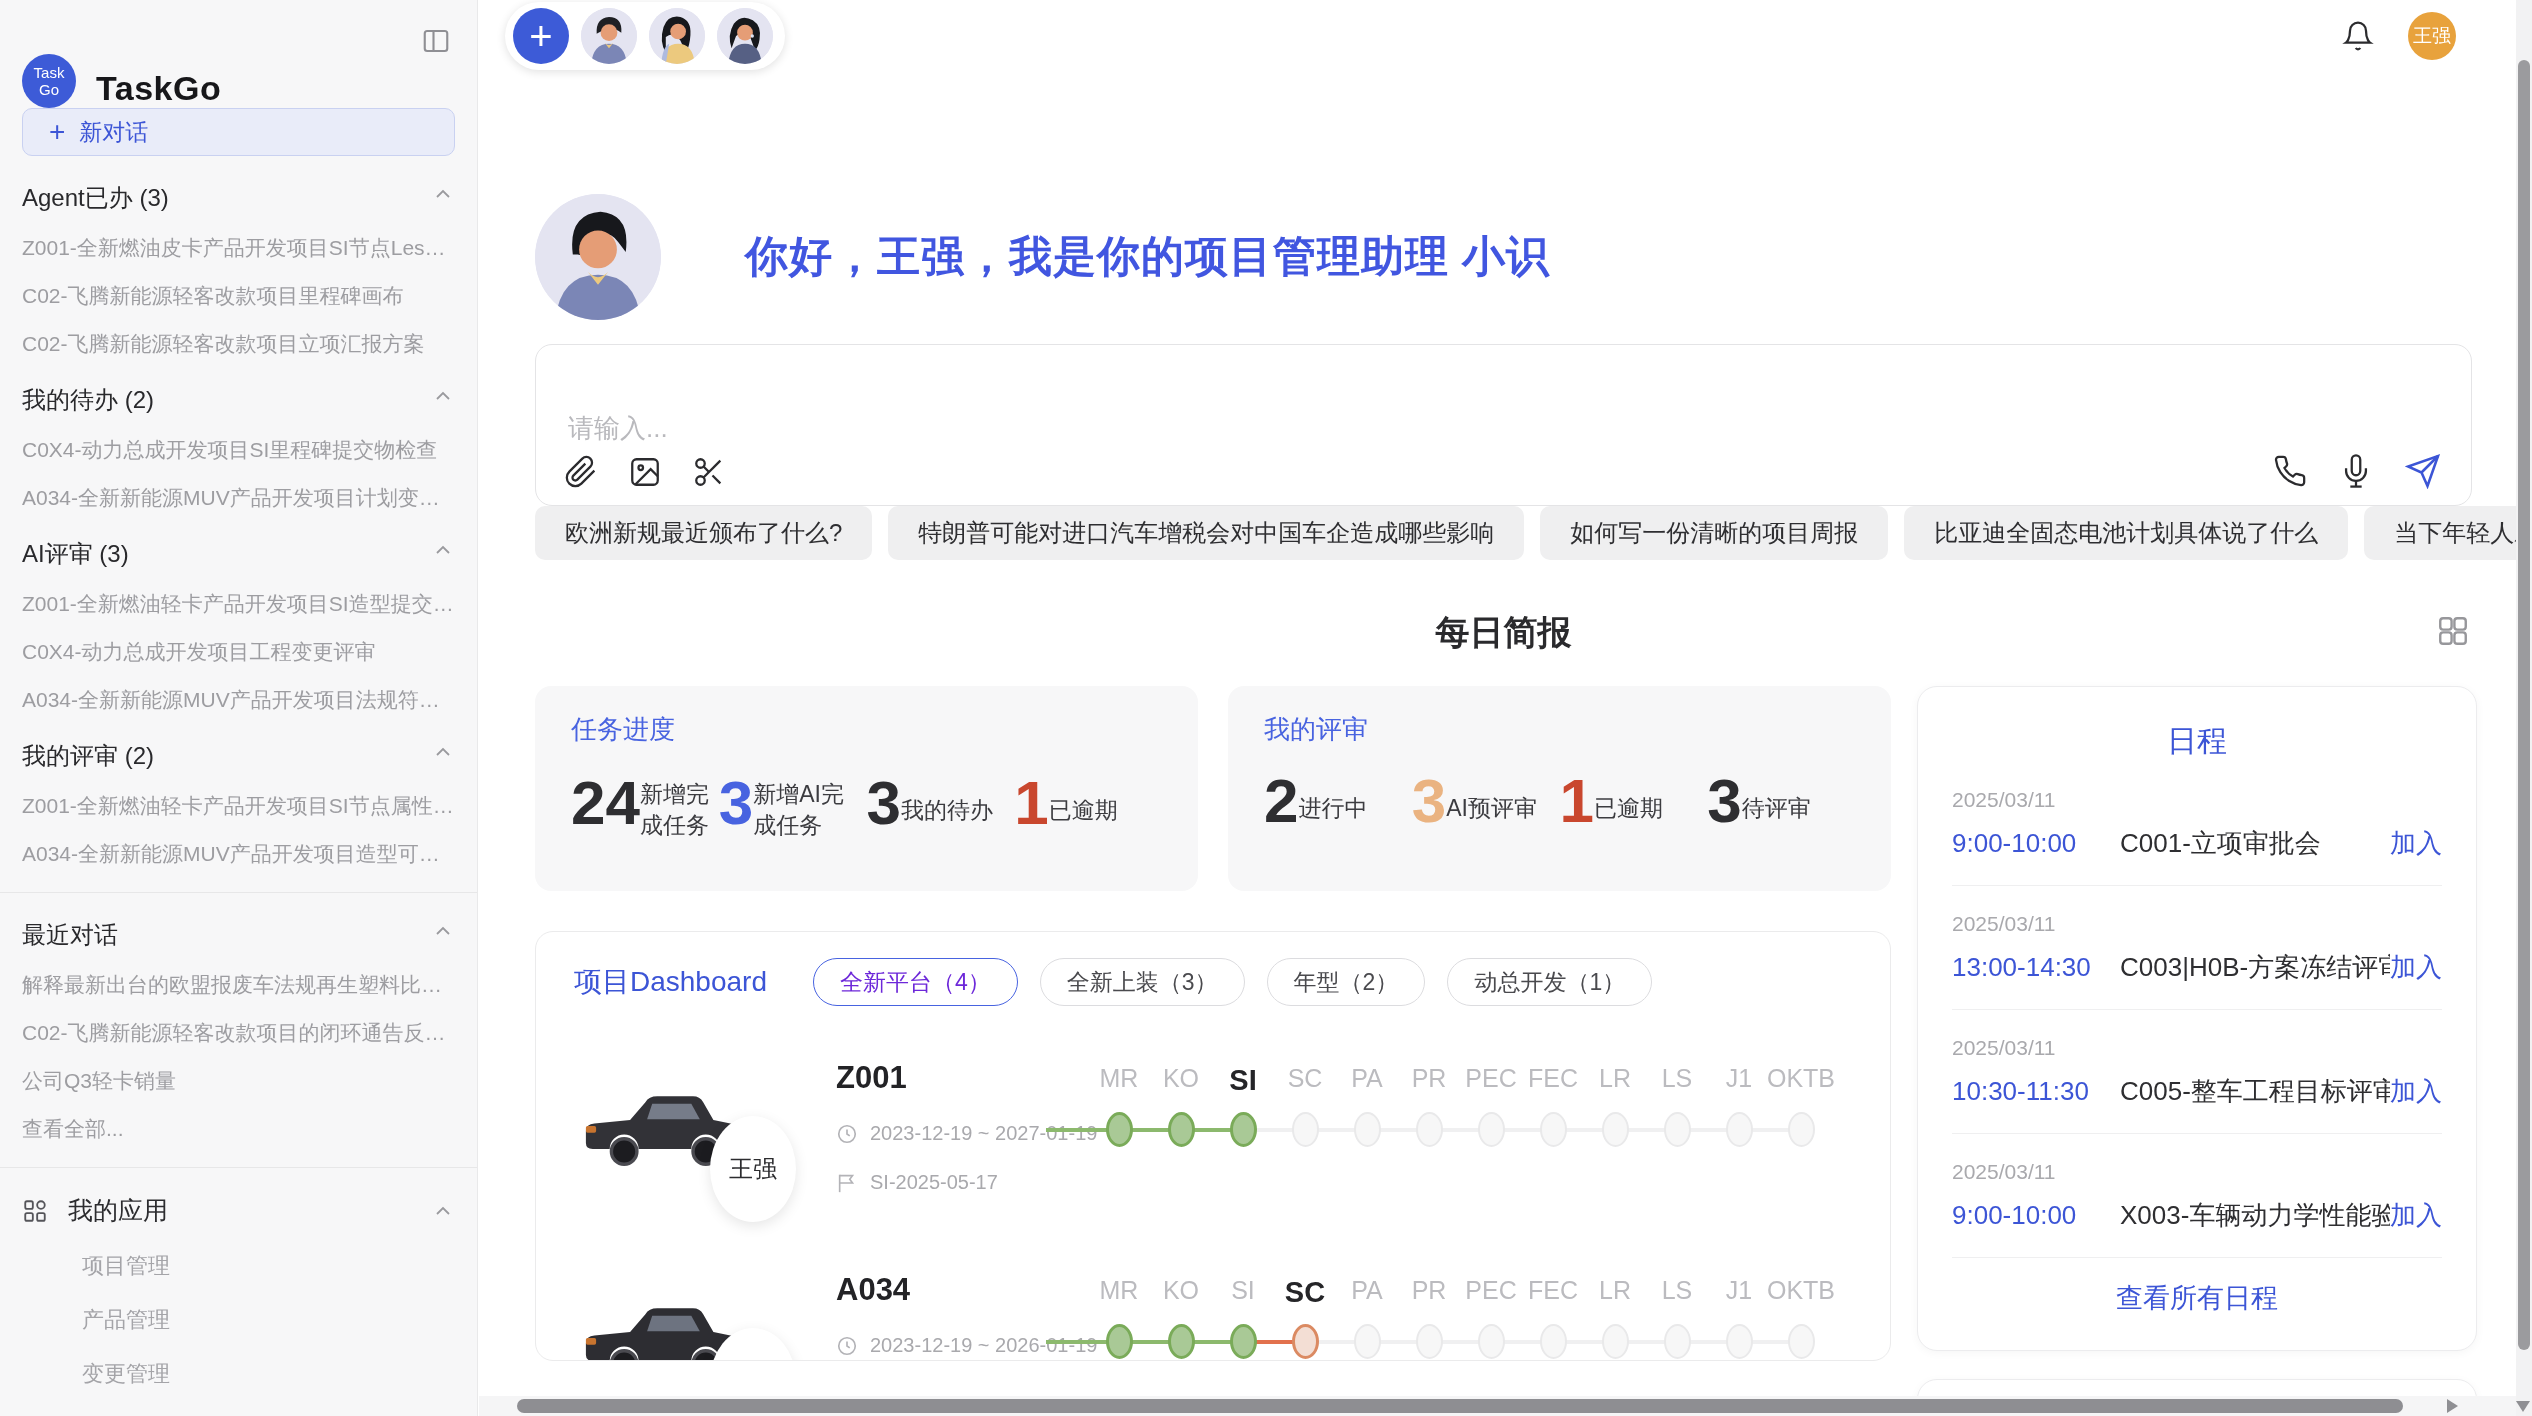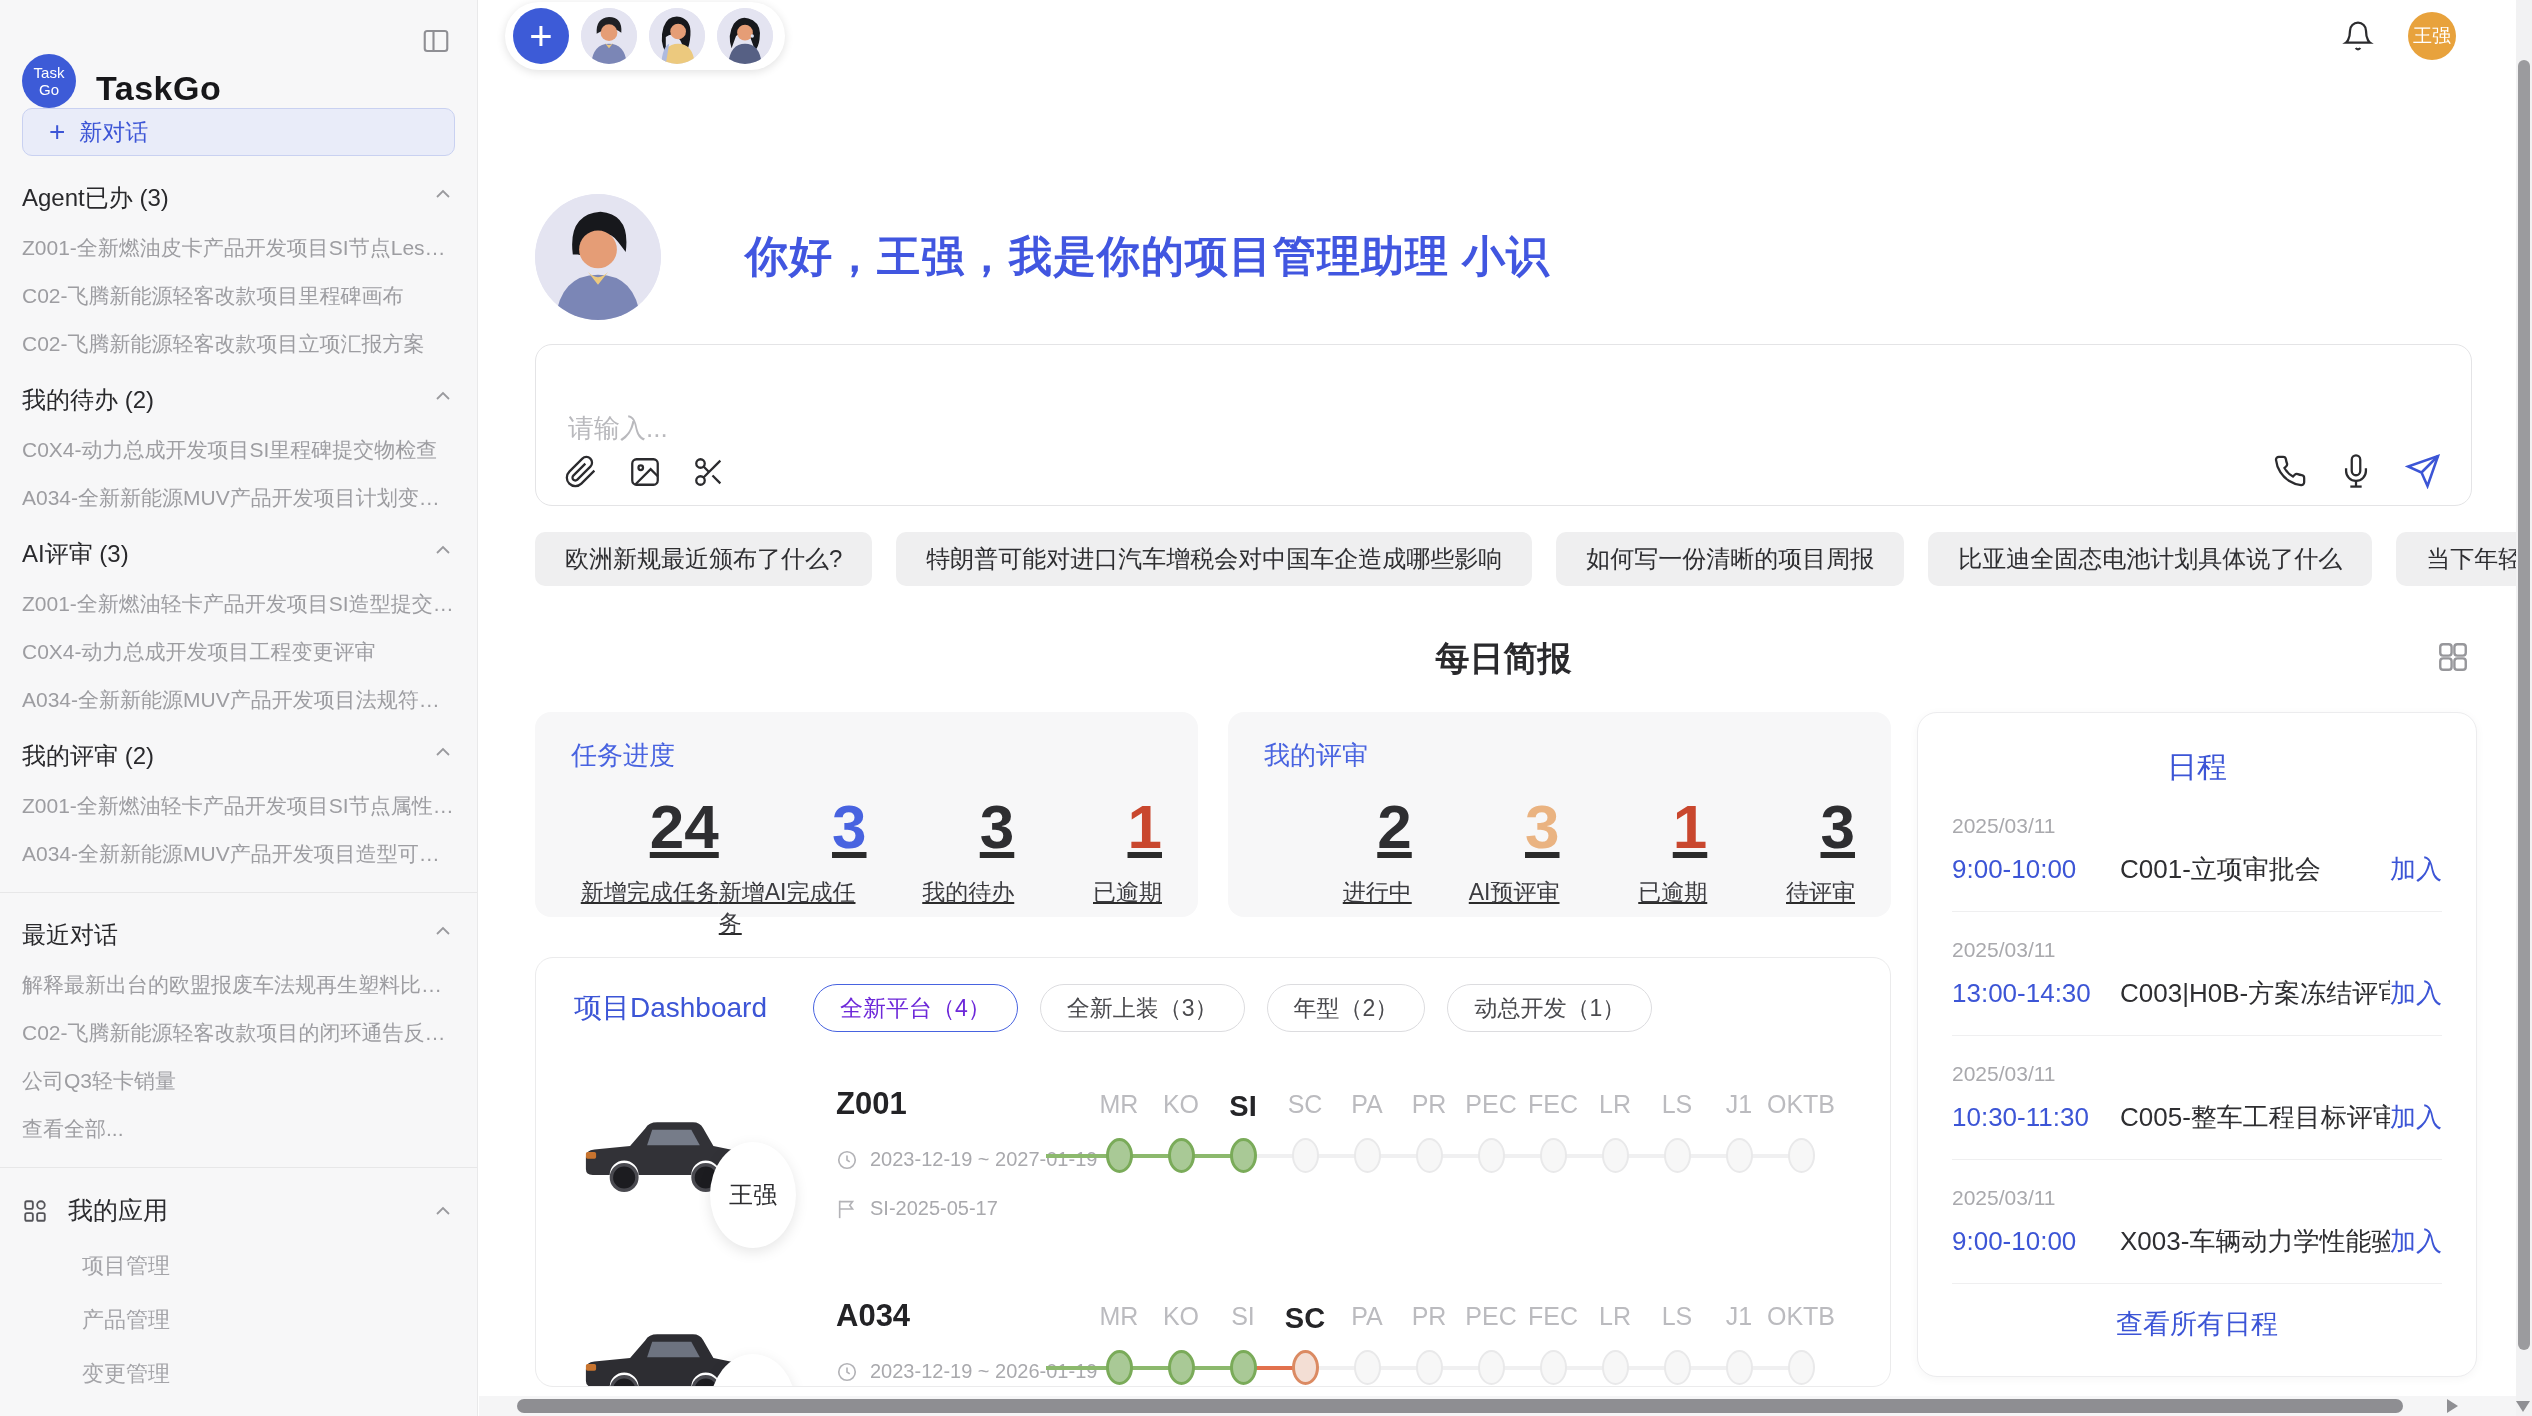--- a/index.html
+++ b/index.html
@@ -47,37 +47,37 @@
   .greet-avatar { width:126px; height:126px; border-radius:50%; overflow:hidden; background:#e4e4f1; }
   .greet-text { margin-left:84px; font-size:43px; font-weight:700; color:#4156e0; letter-spacing:1px; }
 
   .composer { margin-top:24px; border:1px solid #e4e4e6; border-radius:17px; height:162px;
     position:relative; background:#fff; }
   .composer .ph { position:absolute; left:32px; top:66px; font-size:26px; color:#b9b9bd; }
   .comp-left { position:absolute; left:28px; bottom:16px; display:flex; gap:30px; align-items:center; }
   .comp-right { position:absolute; right:30px; bottom:16px; display:flex; gap:32px; align-items:center; }
   .icon-btn { cursor:pointer; color:#2b2b2e; }
 
-  .chips { display:flex; gap:24px; margin-top:26px; }
+  .chips { display:flex; gap:16px; }
   .chip { background:#efeff0; border-radius:10px; height:54px; display:flex; align-items:center;
     padding:0 30px; font-size:24px; color:#2e2e31; cursor:pointer; white-space:nowrap; }
 
   .brief-head { position:relative; margin-top:48px; height:50px; display:flex; align-items:center; justify-content:center; }
   .brief-title { font-size:34px; font-weight:700; color:#2a2a2d; }
   .brief-grid-icon { position:absolute; right:2px; top:6px; color:#97979b; cursor:pointer; }
 
   .cols { display:flex; gap:26px; margin-top:28px; align-items:flex-start; }
   .col-left { width:1356px; flex:none; }
   .col-right { width:560px; flex:none; }
 
   .stat-row { display:flex; gap:30px; }
   .stat-card { width:663px; height:205px; background:#f7f7f8; border-radius:16px; padding:26px 36px; }
   .stat-card .sc-title { font-size:26px; color:#4863e0; }
   .stat-grid { display:flex; margin-top:18px; }
-  .stat { flex:1; display:flex; flex-direction:column; align-items:flex-end;text-decoration:underline; }
+  .stat { flex:1; display:flex; flex-direction:row; align-items:center; }
   .stat .num { font-size:62px; font-weight:600; line-height:72px; color:#2e2e31; }
   .stat .lbl { font-size:23px; color:#3c3c40; margin-top:14px; }
   .num.c-blue{ color:#4863e0; } .num.c-red{ color:#c9472e; } .num.c-orange{ color:#eab381; }
 
   .dash-card { margin-top:40px; border:1px solid #ebebec; border-radius:18px; height:430px;
     padding:26px 38px; overflow:hidden; background:#fff; }
   .dash-head { display:flex; align-items:center; gap:46px; }
   .dash-title { font-size:28px; color:#3c55d6; }
   .dash-tabs { display:flex; gap:22px; }
   .tab-pill { height:48px; border:1px solid #dcdcdf; border-radius:24px; background:#fff;

